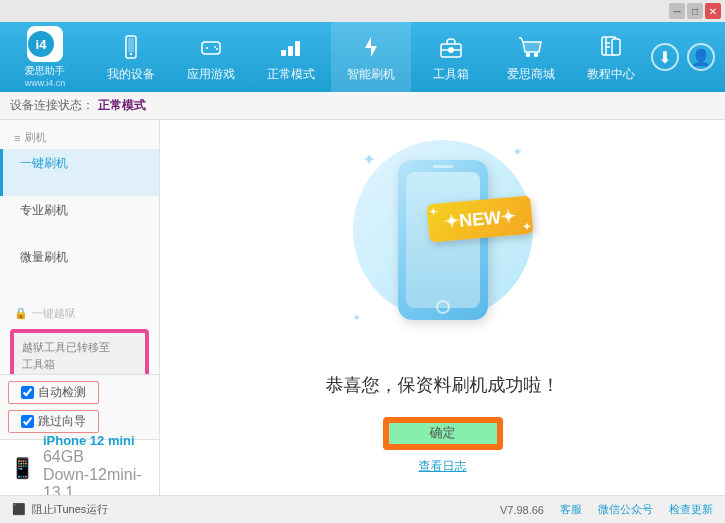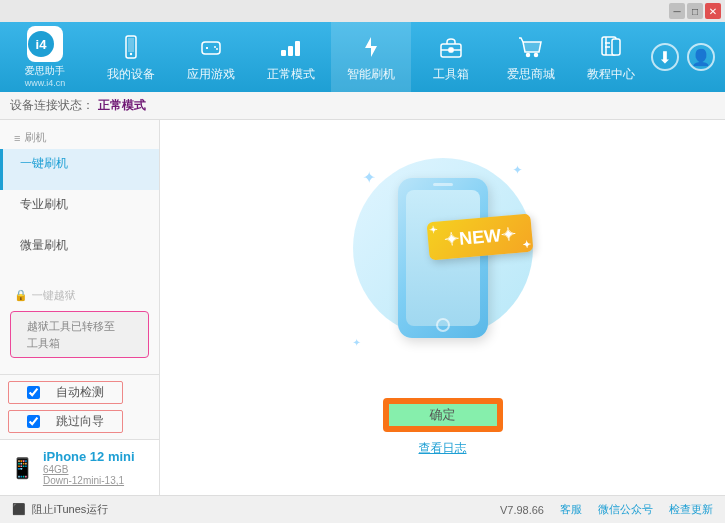--- a/index.html
+++ b/index.html
@@ -107,37 +107,37 @@
     .sidebar-section {
       padding: 6px 0;
     }
     .sidebar-section-title {
       padding: 4px 14px;
       color: #999;
       font-size: 11px;
       display: flex; align-items: center; gap: 4px;
     }
     .sidebar-item {
-      padding: 6px 14px 18px 20px;
+      padding: 6px 14px 24px 20px;
       color: #555;
       cursor: pointer;
       font-size: 12px;
     }
     .sidebar-item.active {
       background: #e0f0fa;
       color: #1e9fd4;
       border-left: 3px solid #1e9fd4;
       padding-left: 17px;
     }
     .sidebar-notice {
       margin: 4px 10px;
       background: #f0f0f0;
-      border: 1px solid #ec4899;
+      border: 4px solid #ec4899;
       border-radius: 4px;
-      padding: 6px 16px;
+      padding: 6px 8px;
       font-size: 11px;
       color: #888;
       line-height: 1.5;
     }
 
     
     .content {
       flex: 1;
       display: flex;
       flex-direction: column;
@@ -229,42 +229,42 @@
     .goto-link {
       font-size: 12px;
       color: #1e9fd4;
       cursor: pointer;
       text-decoration: underline;
       font-family: Liberation Serif, serif;
     }
     .checkbox-item {
       display: flex;
       align-items: center;
-      gap: 16px;
+      gap: 4px;
       font-size: 12px;
       color: #555;
       cursor: pointer;
       border: 1px solid #e88;
-      padding: 2px 18px;
+      padding: 2px 12px;
       border-radius: 2px;
     }
     .checkbox-item input { cursor: pointer; }
 
     
     .bottom-device {
       height: 60px;
       background: white;
       border-top: 1px solid #e0e0e0;
       display: flex;
       align-items: center;
       padding: 0 10px;
     }
     .device-icon { font-size: 20px; color: #1e9fd4; margin-right: 8px; }
     .device-name { font-weight: bold; color: #1e9fd4; font-size: 13px; }
-    .device-sub { color: #999; font-size: 10px; text-decoration: underline; }
+    .device-sub { color: #999; font-size: 16px; }
 
     
     .status-footer {
       height: 28px;
       background: #f0f0f0;
       border-top: 1px solid #ddd;
       display: flex;
       align-items: center;
       padding: 0 12px;
       font-size: 11px;
@@ -486,20 +486,21 @@
           <div class="phone-home"></div>
 
           <div style="position:absolute;top:5px;left:50%;transform:translateX(-50%);width:20px;height:3px;background:rgba(255,255,255,0.5);border-radius:2px;"></div>
         </div>
 
         <div class="new-badge" style="z-index:2;">
           ✦NEW✦
         </div>
       </div>
 
+      <div class="success-text">恭喜您，保资料刷机成功啦！</div>
 
       <button class="confirm-btn">确定</button>
 
       <span class="goto-link">查看日志</span>
     </div>
 
   </div>
 
   <div class="status-footer">
     <div class="status-footer-left">

